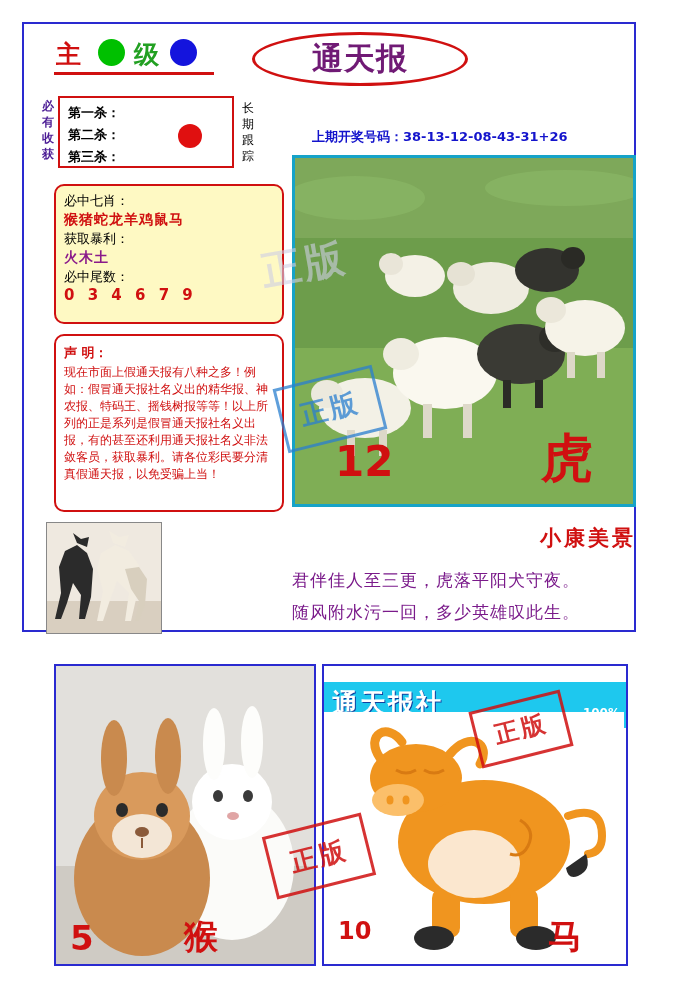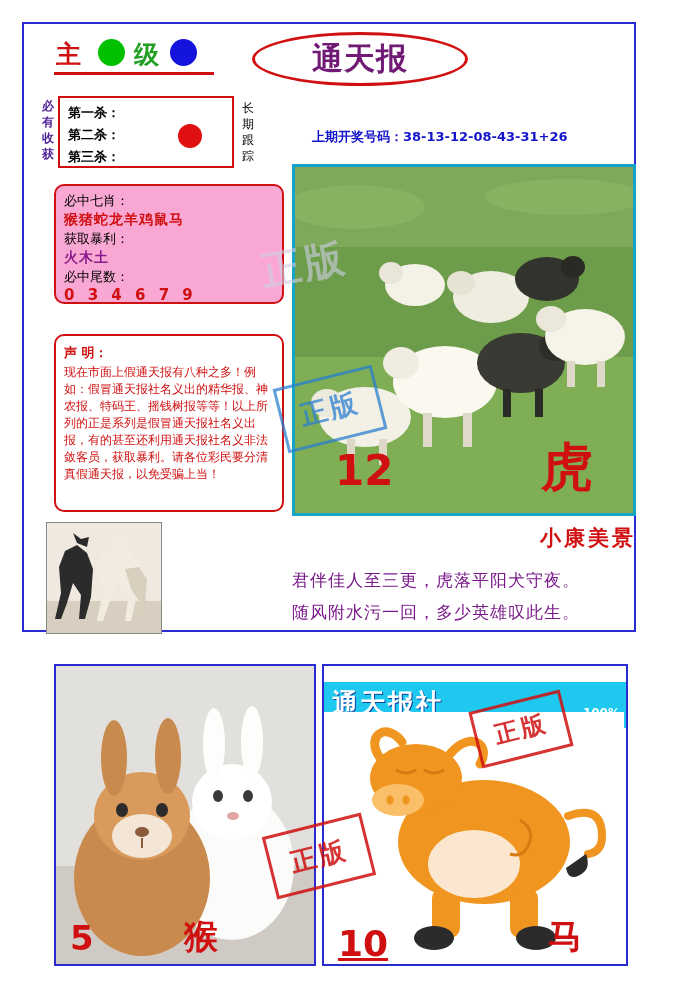--- a/index.html
+++ b/index.html
@@ -60,22 +60,22 @@
     position:absolute;left:14px;top:74px;width:16px;height:72px;
     font-size:12px;color:#4c1d95;font-weight:bold;line-height:16px;text-align:right;
   }
   .right-vert{
     position:absolute;left:216px;top:76px;width:16px;height:72px;
     font-size:12px;color:#000;line-height:16px;text-align:center;
   }
 
   
   .zodiac-box{
-    position:absolute;left:30px;top:160px;width:230px;height:120px;
-    border:2px solid #d01010;border-radius:10px;box-sizing:border-box;background:#f9a8d4;
+    position:absolute;left:30px;top:160px;width:230px;height:140px;
+    border:2px solid #d01010;border-radius:10px;box-sizing:border-box;background:#fef9c3;
     padding:5px 8px;
   }
   .zb-line{font-size:13px;color:#000;line-height:19px;}
   .zb-line.red{color:#d01010;font-weight:bold;font-size:14px;letter-spacing:1px;}
   .zb-line.purple{color:#8a1a8a;font-weight:bold;font-size:14px;letter-spacing:1px;}
   .zb-line.nums{color:#d01010;font-weight:bold;font-size:15px;letter-spacing:4px;}
 
   
   .statement-box{
     position:absolute;left:30px;top:310px;width:230px;height:178px;
@@ -89,21 +89,21 @@
   .horse-photo{
     position:absolute;left:22px;top:498px;width:116px;height:112px;
     border:1px solid #888;box-sizing:border-box;overflow:hidden;background:#efe7dd;
   }
 
   
   .draw-line{
     position:absolute;left:288px;top:104px;font-size:13px;color:#1414cc;font-weight:bold;
   }
   .sheep-frame{
-    position:absolute;left:268px;top:140px;width:344px;height:352px;
+    position:absolute;left:268px;top:131px;width:344px;height:352px;
     border:3px solid #16a3c8;box-sizing:border-box;background:#86efac;overflow:hidden;
   }
   .sheep-num{
     position:absolute;left:40px;bottom:18px;font-size:42px;color:#d01010;font-weight:bold;
     font-family:"DejaVu Sans","Liberation Sans",sans-serif;
   }
   .sheep-word{
     position:absolute;right:40px;bottom:10px;font-size:52px;color:#d01010;font-weight:bold;
   }
   .caption{
@@ -139,21 +139,21 @@
   .br-banner{
     position:absolute;left:0;top:0;width:302px;height:46px;background:#1ec8ee;margin-top:16px;
   }
   .br-banner-text{
     position:absolute;left:8px;top:4px;font-size:26px;font-weight:bold;color:#fff;letter-spacing:2px;
     text-shadow:1px 1px 0 #1040a0;
   }
   .br-banner-sub{
     position:absolute;right:6px;top:24px;font-size:12px;color:#fff;font-weight:bold;
   }
-  .br-num{position:absolute;left:14px;bottom:0;font-size:36px;color:#d01010;font-weight:bold;text-decoration:underline;}
+  .br-num{position:absolute;left:14px;bottom:19px;font-size:24px;color:#d01010;font-weight:bold;}
   .br-word{position:absolute;right:44px;bottom:4px;font-size:34px;color:#d01010;font-weight:bold;}
   .stamp.s2{left:268px;top:824px;width:96px;height:58px;font-size:26px;}
   .stamp.s3{left:474px;top:700px;width:88px;height:52px;font-size:24px;}
 </style>
 </head>
 <body>
 
 <div class="page">
 
   <div class="top-panel">

